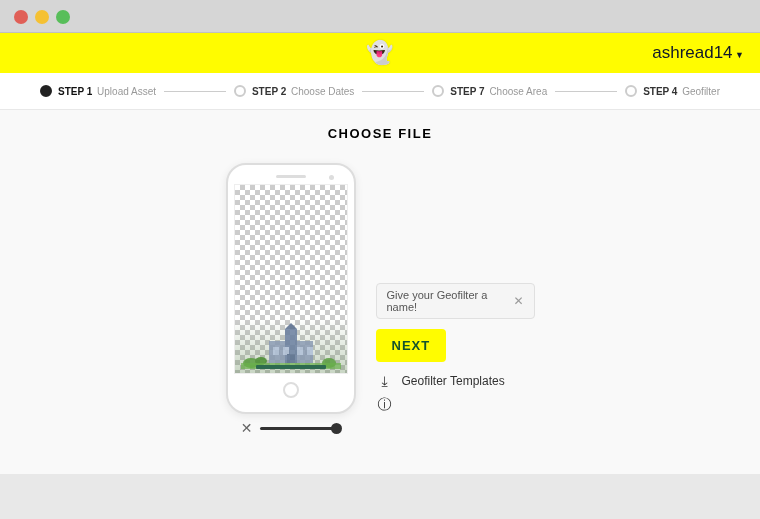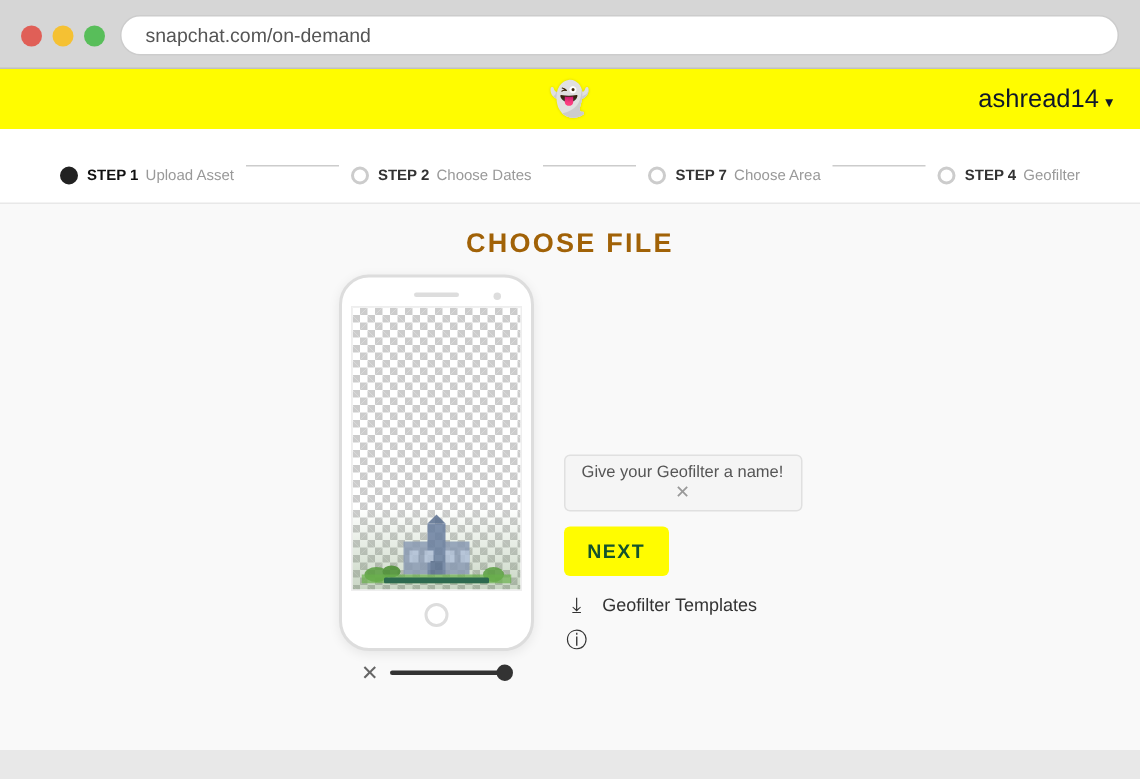--- a/index.html
+++ b/index.html
@@ -78,21 +78,20 @@
       display: flex;
       align-items: center;
       justify-content: space-between;
       border-bottom: 1px solid #e8e8e8;
     }
     .step-item {
       display: flex;
       align-items: center;
       gap: 6px;
       font-size: 11px;
-      margin-top: 13px;
     }
     .step-circle {
       width: 12px;
       height: 12px;
       border-radius: 50%;
       border: 2px solid #ccc;
       background: white;
       flex-shrink: 0;
     }
     .step-circle.active {
@@ -125,25 +124,25 @@
       background: #f9f9f9;
       padding: 16px 20px;
       display: flex;
       flex-direction: column;
       align-items: center;
       height: calc(519px - 70px - 40px - 45px);
       position: relative;
     }
 
     .choose-file-title {
-      font-size: 18px;
+      font-size: 13px;
       font-weight: 700;
       letter-spacing: 1.5px;
-      color: #a16207;
-      margin-bottom: 10px;
+      color: #000000;
+      margin-bottom: 22px;
       text-transform: uppercase;
     }
 
     
     .phone-area {
       display: flex;
       align-items: flex-start;
       gap: 20px;
     }
     .phone-mockup {
@@ -219,21 +218,20 @@
       background: #f5f5f5;
       border: 1px solid #e0e0e0;
       border-radius: 4px;
       padding: 5px 10px;
       font-size: 11px;
       color: #555;
       display: flex;
       align-items: center;
       justify-content: space-between;
       width: 159px;
-      flex-direction: column;
     }
     .geofilter-name-bar .close-x {
       cursor: pointer;
       color: #999;
       font-size: 12px;
     }
     .next-btn {
       background: #FFFC00;
       border: none;
       border-radius: 4px;
@@ -297,21 +295,20 @@
   </style>
 </head>
 <body>
 
 <div class="browser-chrome">
   <div class="traffic-lights">
     <div class="traffic-dot red"></div>
     <div class="traffic-dot yellow"></div>
     <div class="traffic-dot green"></div>
   </div>
-  <div class="address-bar">snapchat.com/on-demand</div>
 </div>
 
 <div class="snap-header">
   <span class="snap-ghost">👻</span>
   <span class="snap-username">ashread14</span>
 </div>
 
 <div class="steps-bar">
   <div class="step-item">
     <div class="step-circle active"></div>

